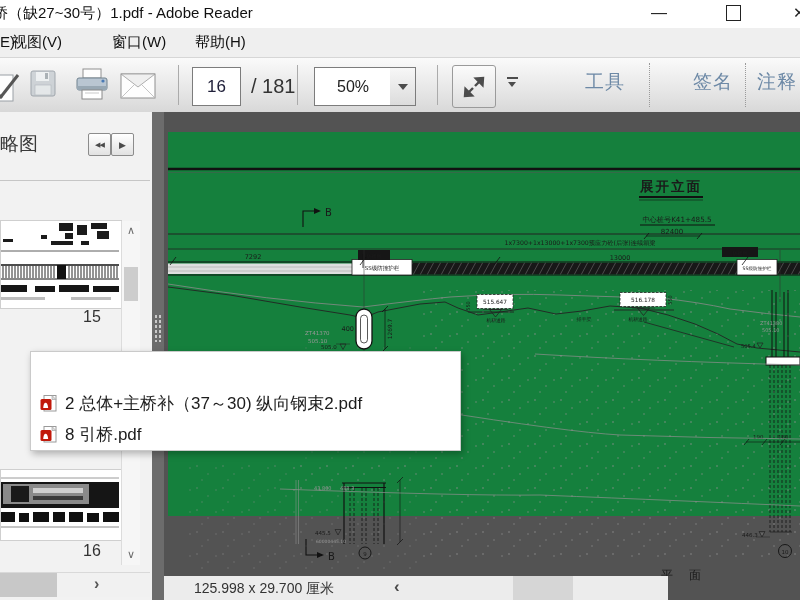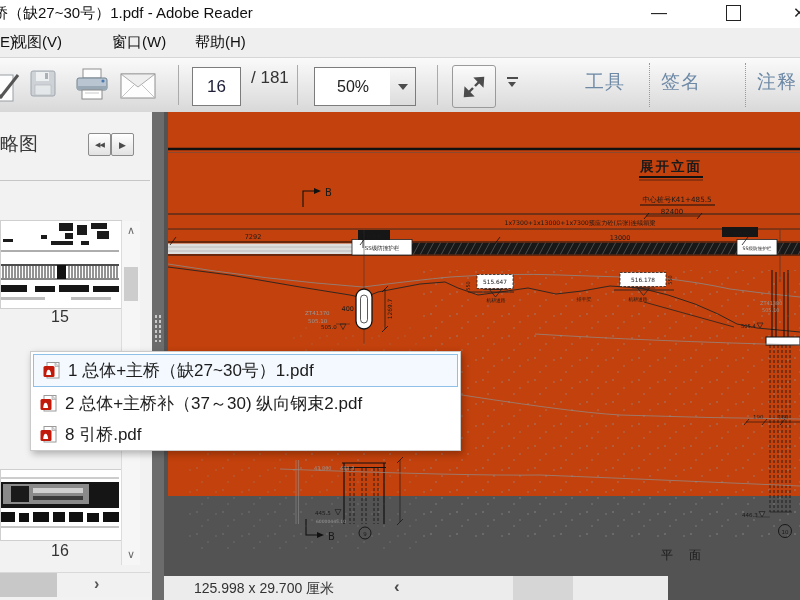--- a/index.html
+++ b/index.html
@@ -16,56 +16,56 @@
   #menubar{left:0;top:28px;width:800px;height:29px;background:#efefef;border-bottom:1px solid #d6d6d6;overflow:hidden;}
   .menu-item{top:5px;font-size:15px;color:#111;}
   
   #toolbar{left:0;top:58px;width:800px;height:54px;background:linear-gradient(#fafafa,#e3e3e3 70%,#d8d8d8);
     border-bottom:2px solid #7e7e7e;overflow:hidden;}
   .tsep{top:7px;width:1px;height:40px;background:#ababab;}
   .tsep-dot{top:5px;width:1px;height:44px;border-left:1px dotted #9a9a9a;}
   .tbtn-text{top:11px;font-size:19px;color:#6d89a6;font-weight:500;letter-spacing:1px;}
   #page-box{left:192px;top:9px;width:47px;height:37px;background:#fff;border:1px solid #7c7c7c;
     display:flex;align-items:center;justify-content:center;font-size:17px;color:#20203a;}
-  #page-total{left:251px;top:10px;font-size:17px;color:#333;}
+  #page-total{left:251px;top:17px;font-size:20px;color:#333;}
   #zoom-box{left:314px;top:9px;width:76px;height:37px;background:#fff;border:1px solid #7c7c7c;
     display:flex;align-items:center;justify-content:center;font-size:16px;color:#222;}
   #zoom-drop{left:390px;top:9px;width:25px;height:37px;border:1px solid #7c7c7c;border-left:none;
     background:linear-gradient(#f7f7f7,#dcdcdc);display:flex;align-items:center;justify-content:center;}
   .tri-down{width:0;height:0;border-left:5px solid transparent;border-right:5px solid transparent;border-top:6px solid #4c4c4c;}
   #fit-btn{left:452px;top:7px;width:42px;height:41px;border:1px solid #9a9a9a;border-radius:3px;
     background:linear-gradient(#fbfbfb,#dedede);display:flex;align-items:center;justify-content:center;}
   #more-drop{left:506px;top:19px;width:12px;display:flex;flex-direction:column;align-items:center;gap:3px;}
   #more-drop .bar{width:11px;height:0;border-top:2px solid #4c4c4c;}
   
   #sidebar{left:0;top:112px;width:152px;height:488px;background:#f2f2f2;overflow:hidden;}
   #panel-title{left:0;top:19px;font-size:19px;color:#3a3a3a;white-space:nowrap;}
   .navbtn{top:21px;width:21px;height:21px;border:1px solid #8c8c8c;border-radius:2px;
     background:linear-gradient(#ffffff,#e2e2e2);display:flex;align-items:center;justify-content:center;color:#4a4a4a;}
   #btn-prev{left:88px;font-size:7px;letter-spacing:-1px;}
   #btn-next{left:111px;font-size:9px;}
   #side-sep{left:0;top:68px;width:150px;height:0;border-bottom:1px solid #c6c6c6;}
   .thumb{left:0;background:#fff;border:1px solid #cfcfcf;}
   #thumb-15{top:108px;width:120px;height:87px;}
   #thumb-16{top:357px;width:120px;height:70px;}
-  .thumb-label{left:0;width:120px;text-align:center;font-size:16px;color:#333;}
+  .thumb-label{left:0;width:120px;text-align:center;font-size:16px;color:#333;padding-left:32px;}
   #label-15{top:196px;}
   #label-16{top:430px;}
   #vscroll{left:121px;top:109px;width:18px;height:344px;background:#f6f6f6;border-left:1px solid #dcdcdc;}
   .scroll-arrow{left:0;width:18px;text-align:center;font-size:11px;color:#6a6a6a;}
   #vthumb{left:2px;top:46px;width:14px;height:34px;background:#cdcdcd;}
   #hscroll{left:0;top:460px;width:150px;height:24px;background:#f1f1f1;border-top:1px solid #d9d9d9;}
   #hthumb{left:0;top:0;width:57px;height:24px;background:#c8c8c8;}
   #hscroll-right{left:94px;top:2px;font-size:16px;color:#555;font-weight:bold;}
   #divider{left:152px;top:112px;width:12px;height:488px;background:#6c6c6c;}
   #grip{left:2px;top:202px;width:8px;height:28px;
     background-image:radial-gradient(#c9c9c9 1px,transparent 1.2px);background-size:4px 5px;}
   
   #docarea{left:164px;top:112px;width:636px;height:488px;background:#535353;overflow:hidden;}
-  #page{left:4px;top:0;width:632px;height:384px;background:#c2410c;}
+  #page{left:4px;top:20px;width:632px;height:384px;background:#15803d;}
   #statusstrip{left:0;top:464px;width:504px;height:24px;background:#ececec;}
   #doc-size{left:30px;top:4px;font-size:14px;color:#333;}
   #doc-scroll-left{left:230px;top:1px;font-size:17px;font-weight:bold;color:#4a4a4a;}
   #doc-hthumb{left:349px;top:0;width:60px;height:24px;background:#d6d6d6;}
   
   #popup{left:30px;top:351px;width:429px;height:98px;background:#fff;border:1px solid #cacaca;
     box-shadow:2px 3px 7px rgba(0,0,0,.28);z-index:50;}
   .popup-item{left:0;width:100%;height:31px;display:flex;align-items:center;}
   .popup-item .pdficon{margin-left:9px;flex:0 0 auto;}
   .popup-item .plabel{margin-left:8px;font-size:17px;color:#1c1c1c;white-space:nowrap;}
@@ -141,21 +141,21 @@
       </g>
     </svg>
   </div>
   <div class="abs" id="more-drop">
     <div class="bar"></div>
     <div class="tri-down" style="border-left-width:4px;border-right-width:4px;border-top-width:5px"></div>
   </div>
 
   <div class="abs tbtn-text" style="left:570px;width:70px;text-align:center">工具</div>
   <div class="abs tsep-dot" style="left:649px"></div>
-  <div class="abs tbtn-text" style="left:661px;width:72px;text-align:left">签名</div>
+  <div class="abs tbtn-text" style="left:661px;width:72px;text-align:right">签名</div>
   <div class="abs tsep-dot" style="left:745px"></div>
   <div class="abs tbtn-text" style="left:757px;width:70px">注释</div>
 </div>
 
 <div class="abs" id="sidebar">
   <div class="abs" id="panel-title">略图</div>
   <div class="abs navbtn" id="btn-prev">◀◀</div>
   <div class="abs navbtn" id="btn-next">▶</div>
   <div class="abs" id="side-sep"></div>
 
@@ -435,29 +435,20 @@
   </div>
 
   <div class="abs" id="statusstrip">
     <div class="abs" id="doc-size">125.998 x 29.700 厘米</div>
     <div class="abs" id="doc-scroll-left">‹</div>
     <div class="abs" id="doc-hthumb"></div>
   </div>
 </div>
 
 <div class="abs" id="popup">
-  <div class="abs popup-item" id="pitem-1">
-    <svg class="pdficon" width="17" height="17" viewBox="0 0 17 17">
-      <rect x="4" y="0.5" width="12" height="15.5" fill="#fff" stroke="#9a9a9a"></rect>
-      <polygon points="12,0.5 16,4.5 12,4.5" fill="#dcdcdc" stroke="#9a9a9a" stroke-width="0.6"></polygon>
-      <rect x="0.5" y="4" width="11" height="11" rx="1.5" fill="#c1190a"></rect>
-      <path d="M3.2,13 Q3.6,7.8 5.6,7.8 Q7.6,7.8 8.2,13 Z" fill="#fff"></path>
-    </svg>
-    <span class="plabel">1 总体+主桥（缺27~30号）1.pdf</span>
-  </div>
   <div class="abs popup-item" id="pitem-2">
     <svg class="pdficon" width="17" height="17" viewBox="0 0 17 17">
       <rect x="4" y="0.5" width="12" height="15.5" fill="#fff" stroke="#9a9a9a"></rect>
       <polygon points="12,0.5 16,4.5 12,4.5" fill="#dcdcdc" stroke="#9a9a9a" stroke-width="0.6"></polygon>
       <rect x="0.5" y="4" width="11" height="11" rx="1.5" fill="#c1190a"></rect>
       <path d="M3.2,13 Q3.6,7.8 5.6,7.8 Q7.6,7.8 8.2,13 Z" fill="#fff"></path>
     </svg>
     <span class="plabel">2 总体+主桥补（37～30) 纵向钢束2.pdf</span>
   </div>
   <div class="abs popup-item" id="pitem-3">

